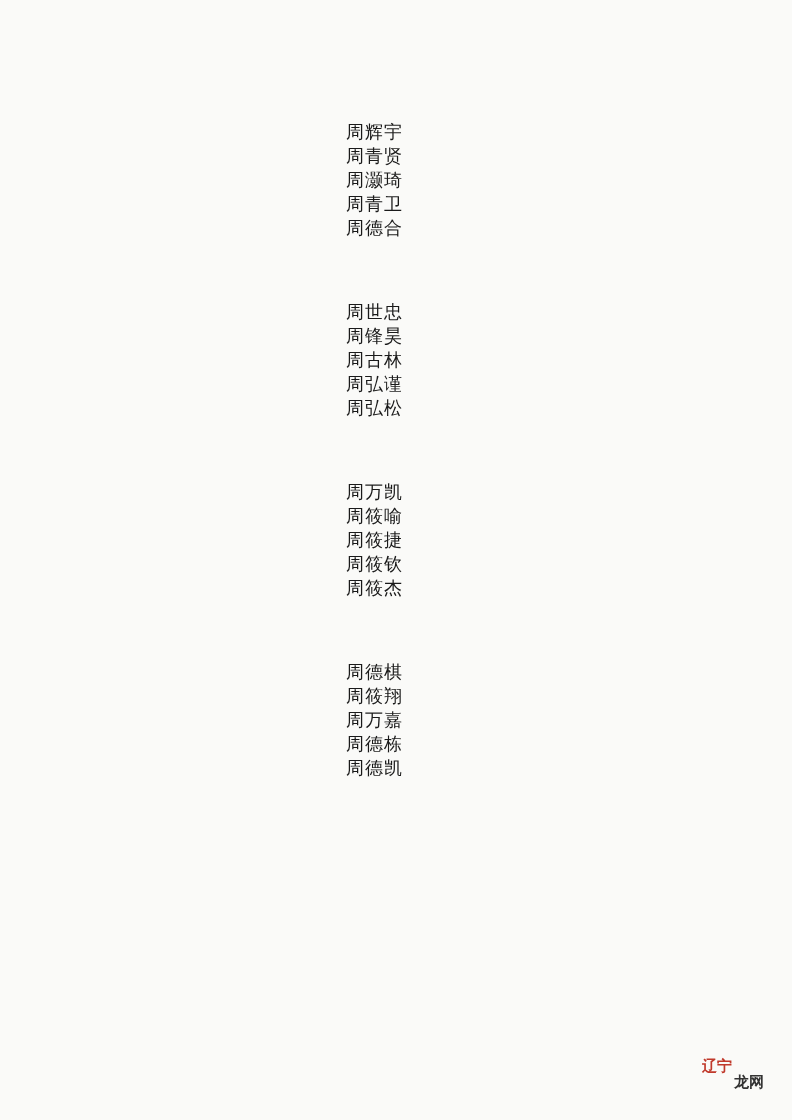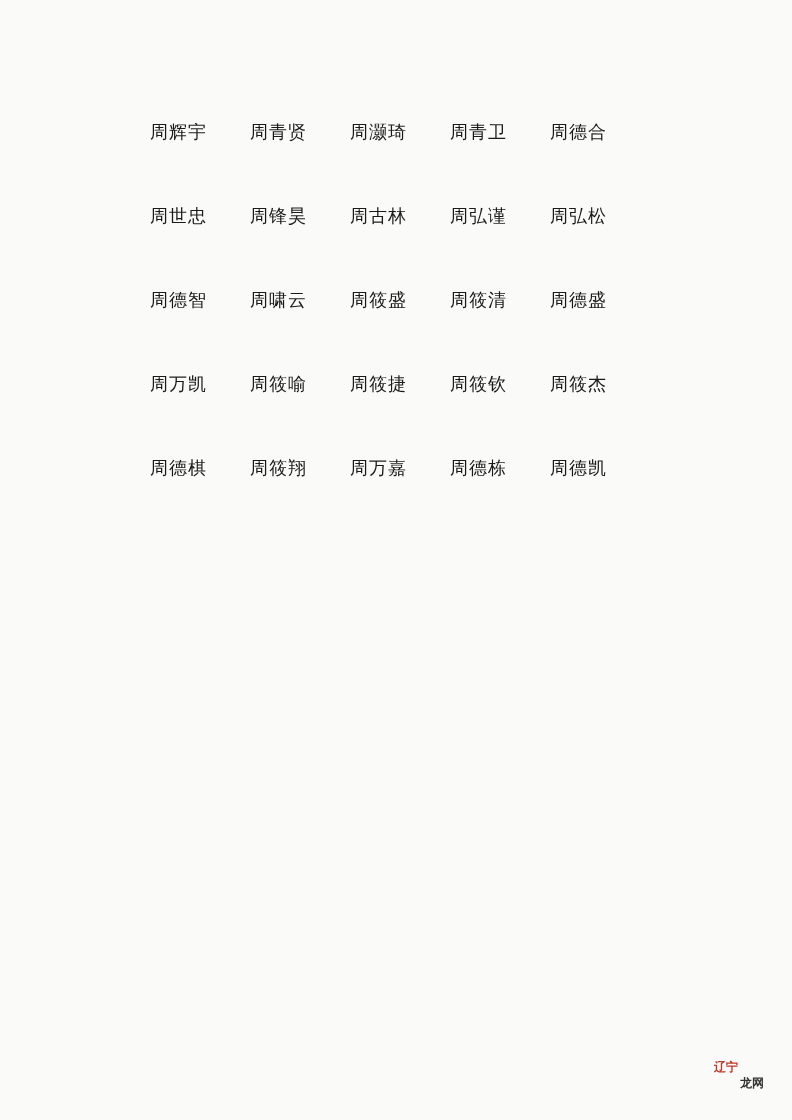--- a/index.html
+++ b/index.html
@@ -15,21 +15,21 @@
       font-family: "SimSun", "宋体", "Microsoft YaHei", "微软雅黑", serif;
       position: relative;
     }
 
     .names-container {
       padding: 120px 150px 80px 150px;
     }
 
     .names-row {
       display: flex;
-      flex-direction: row;
+      flex-direction: column;
       gap: 0;
       margin-bottom: 60px;
       align-items: center;
     }
 
     .name-item {
       font-size: 18px;
       color: #1a1a1a;
       letter-spacing: 1px;
       min-width: 100px;
@@ -39,21 +39,21 @@
     .watermark {
       position: absolute;
       bottom: 28px;
       right: 28px;
       display: flex;
       align-items: center;
       gap: 2px;
     }
 
     .watermark-text {
-      font-size: 12px;
+      font-size: 15px;
       font-weight: bold;
       font-family: "Microsoft YaHei", "微软雅黑", sans-serif;
     }
 
     .watermark-liao {
       color: #c0392b;
     }
 
     .watermark-long {
       color: #333;
@@ -72,27 +72,20 @@
       <span class="name-item">周德合</span>
     </div>
     <div class="names-row">
       <span class="name-item">周世忠</span>
       <span class="name-item">周锋昊</span>
       <span class="name-item">周古林</span>
       <span class="name-item">周弘谨</span>
       <span class="name-item">周弘松</span>
     </div>
     <div class="names-row">
-      <span class="name-item">周德智</span>
-      <span class="name-item">周啸云</span>
-      <span class="name-item">周筱盛</span>
-      <span class="name-item">周筱清</span>
-      <span class="name-item">周德盛</span>
-    </div>
-    <div class="names-row">
       <span class="name-item">周万凯</span>
       <span class="name-item">周筱喻</span>
       <span class="name-item">周筱捷</span>
       <span class="name-item">周筱钦</span>
       <span class="name-item">周筱杰</span>
     </div>
     <div class="names-row">
       <span class="name-item">周德棋</span>
       <span class="name-item">周筱翔</span>
       <span class="name-item">周万嘉</span>

